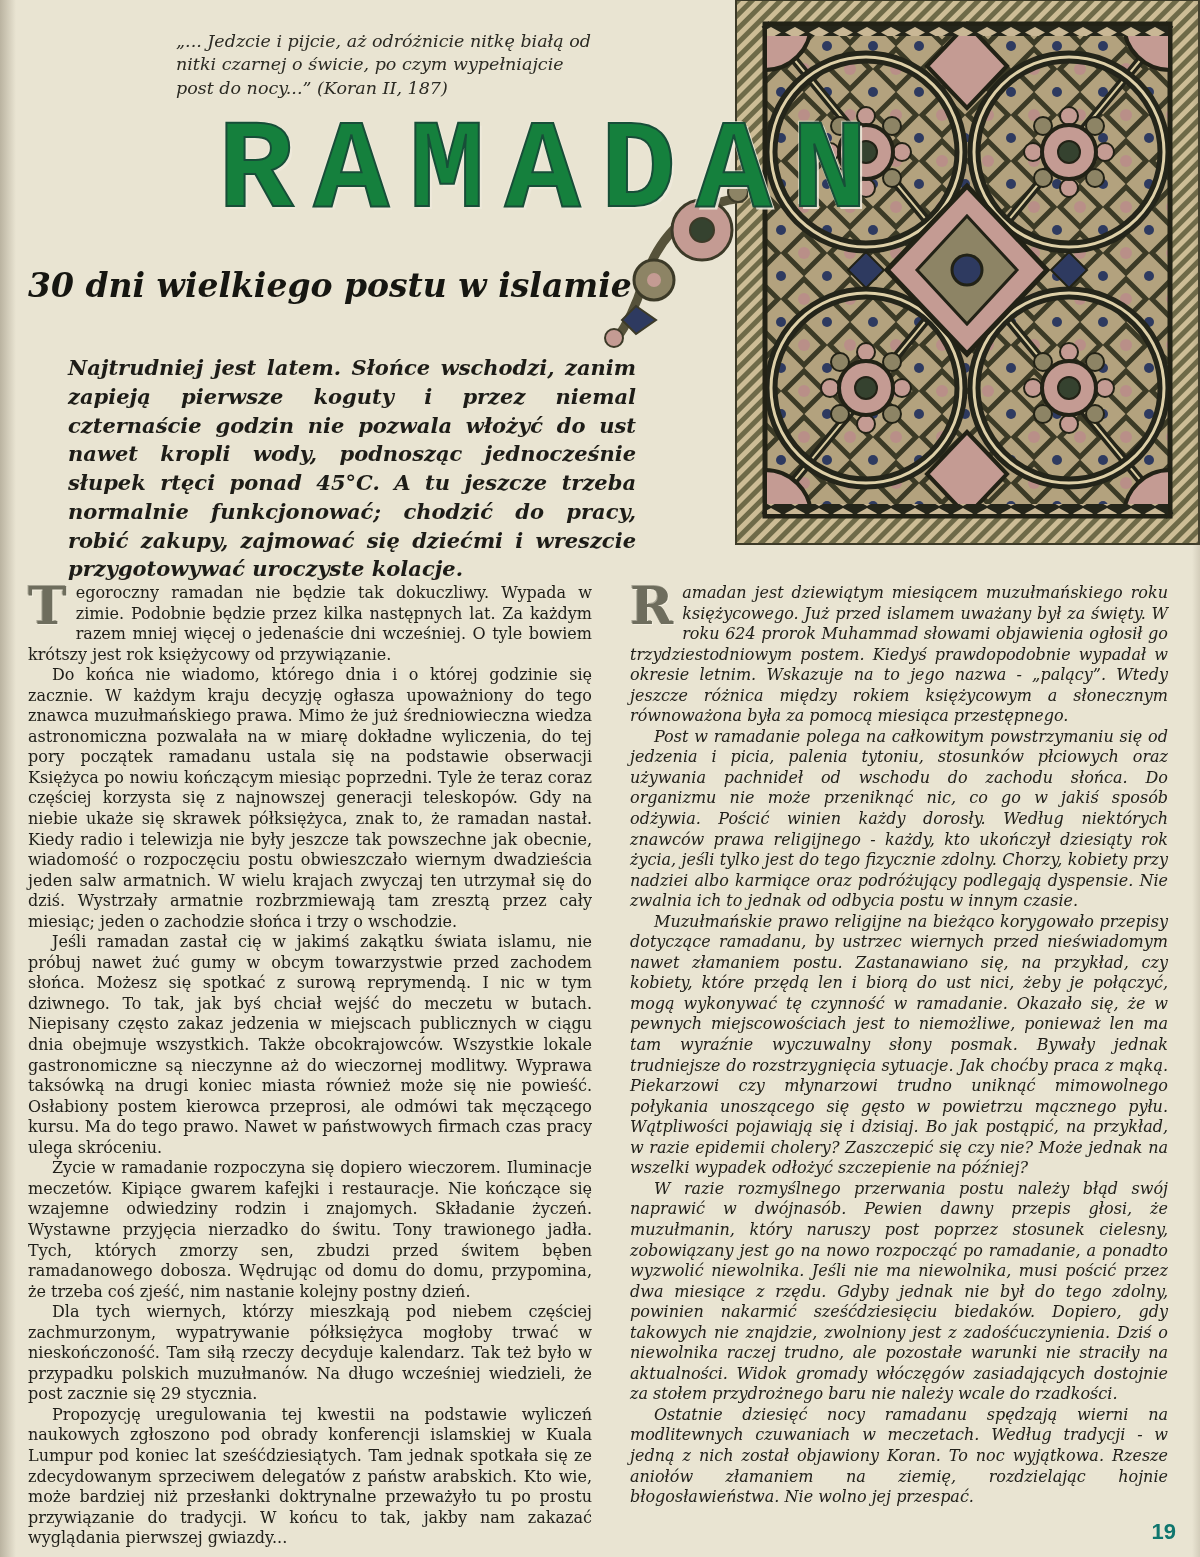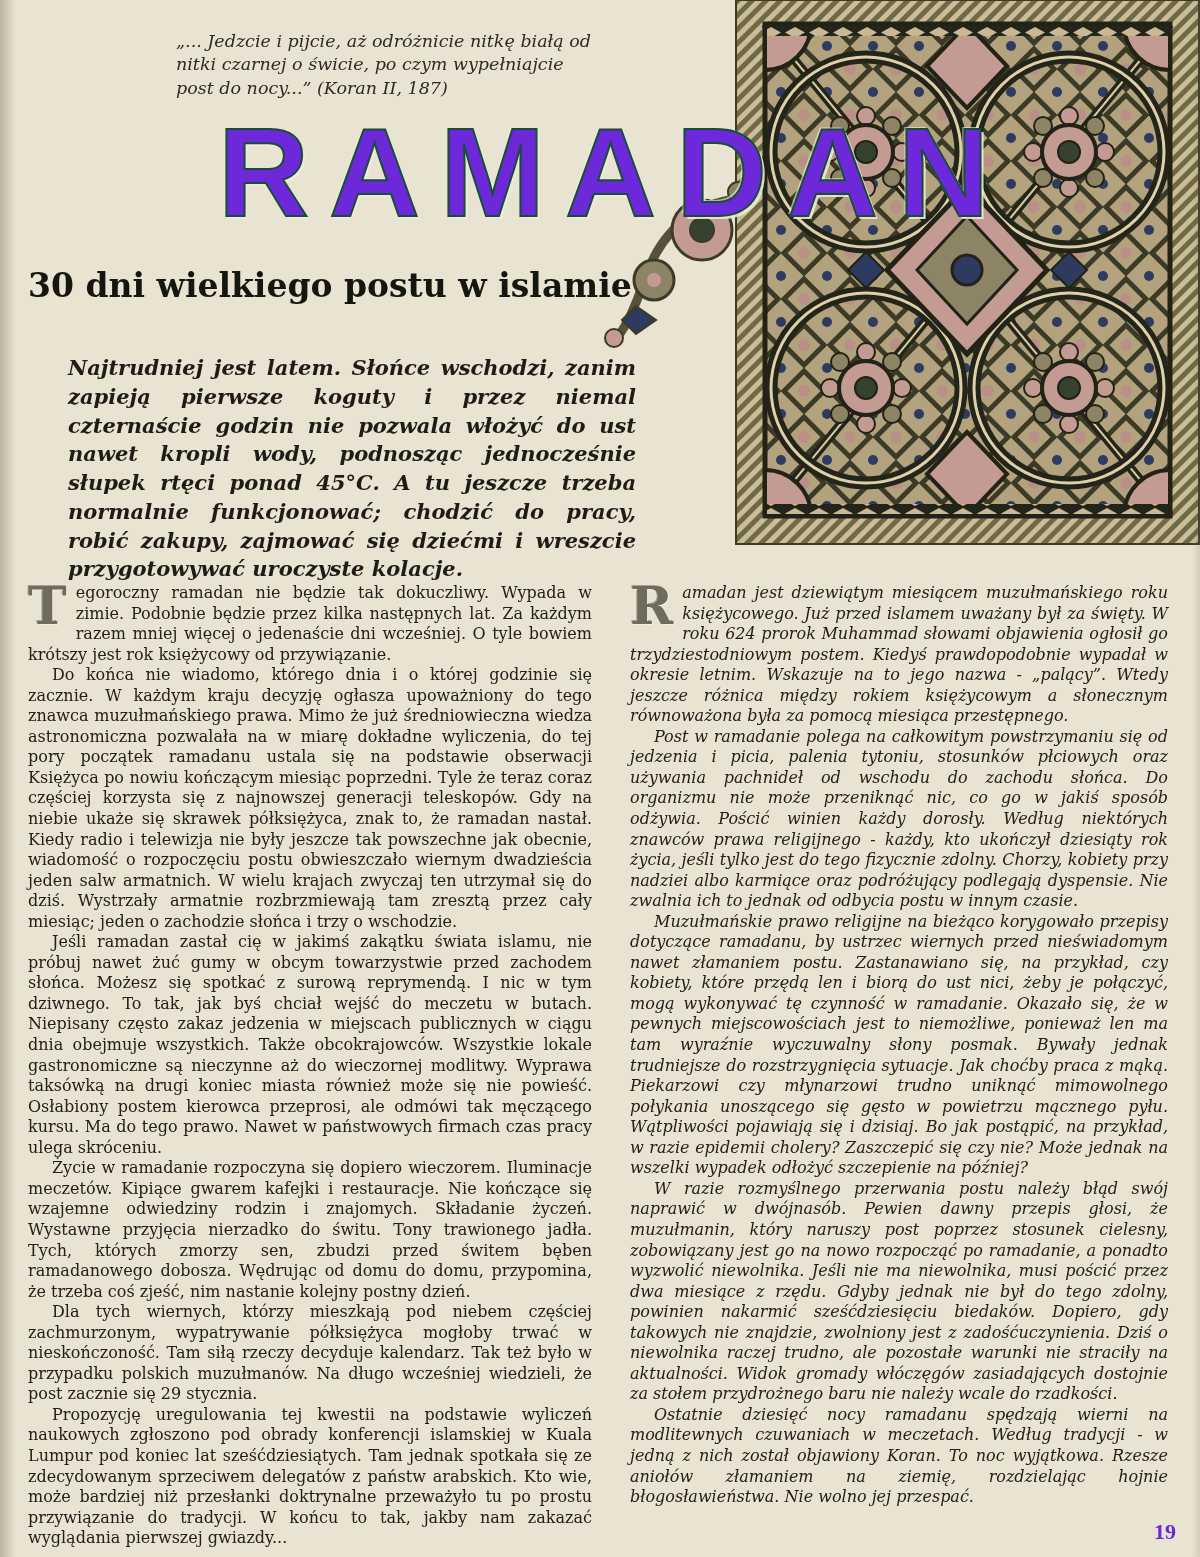--- a/index.html
+++ b/index.html
@@ -18,28 +18,28 @@
     background:linear-gradient(270deg, rgba(110,100,80,0.18), rgba(110,100,80,0)); pointer-events:none;
   }
   .ornament { position:absolute; top:0; right:0; width:465px; height:545px; z-index:1; }
   .flourish { position:absolute; left:598px; top:178px; z-index:1; }
   .quote {
     position:absolute; left:176px; top:30px; width:428px; z-index:2;
     font-style:italic; font-size:17.5px; line-height:1.34; color:#2b2a23;
   }
   .title {
     position:absolute; left:218px; top:110px; z-index:5;
-    font-family:Liberation Sans, sans-serif; font-weight:bold; font-size:126px; line-height:1;
-    letter-spacing:20px; color:#6d28d9; -webkit-text-stroke:2px #174e38;
+    font-family:Liberation Mono, monospace; font-weight:bold; font-size:126px; line-height:1;
+    letter-spacing:20px; color:#15803d; -webkit-text-stroke:2px #174e38;
     text-shadow:3px 3px 0 rgba(238,233,218,0.9), -2px -2px 0 rgba(238,233,218,0.65);
     white-space:nowrap;
   }
   .subtitle {
     position:absolute; left:28px; top:266px; z-index:2;
-    font-size:33px; font-weight:bold; color:#161611;
+    font-size:33px; font-style:italic; font-weight:bold; color:#161611;
   }
   .lead {
     position:absolute; left:28px; top:354px; width:568px; z-index:2;
     font-size:21px; font-weight:bold; font-style:italic; text-align:justify; line-height:1.37;margin-left:40px;
   }
   .columns {
     position:absolute; left:28px; top:583px; width:1140px; z-index:2;
     display:flex; gap:38px;
   }
   .col { text-align:justify; font-size:16px; line-height:1.285; color:#21201a; }
@@ -52,21 +52,21 @@
     padding:3px 9px 0 0; color:#6e6d5d; font-style:normal;
     text-shadow:1px 1px 0 #f4efe0, -1px -1px 0 rgba(40,40,30,0.35);
   }
   .author {
     text-align:right; font-variant:small-caps; letter-spacing:1.5px;
     font-size:17.5px; margin-top:5px !important; text-indent:0 !important;
     padding-right:8px; color:#161611;
   }
   .page-number {
     position:absolute; right:24px; bottom:12px; z-index:2;
-    font-family:Liberation Serif, serif; font-weight:bold; font-size:22px; color:#6d28d9;
+    font-family:Liberation Sans, sans-serif; font-weight:bold; font-size:22px; color:#0f766e;
   }
 </style>
 </head>
 <body>
 
 <div class="page">
 
   <div class="ornament">
     <svg width="465" height="545" viewBox="0 0 465 545" xmlns="http://www.w3.org/2000/svg">
       <defs>

